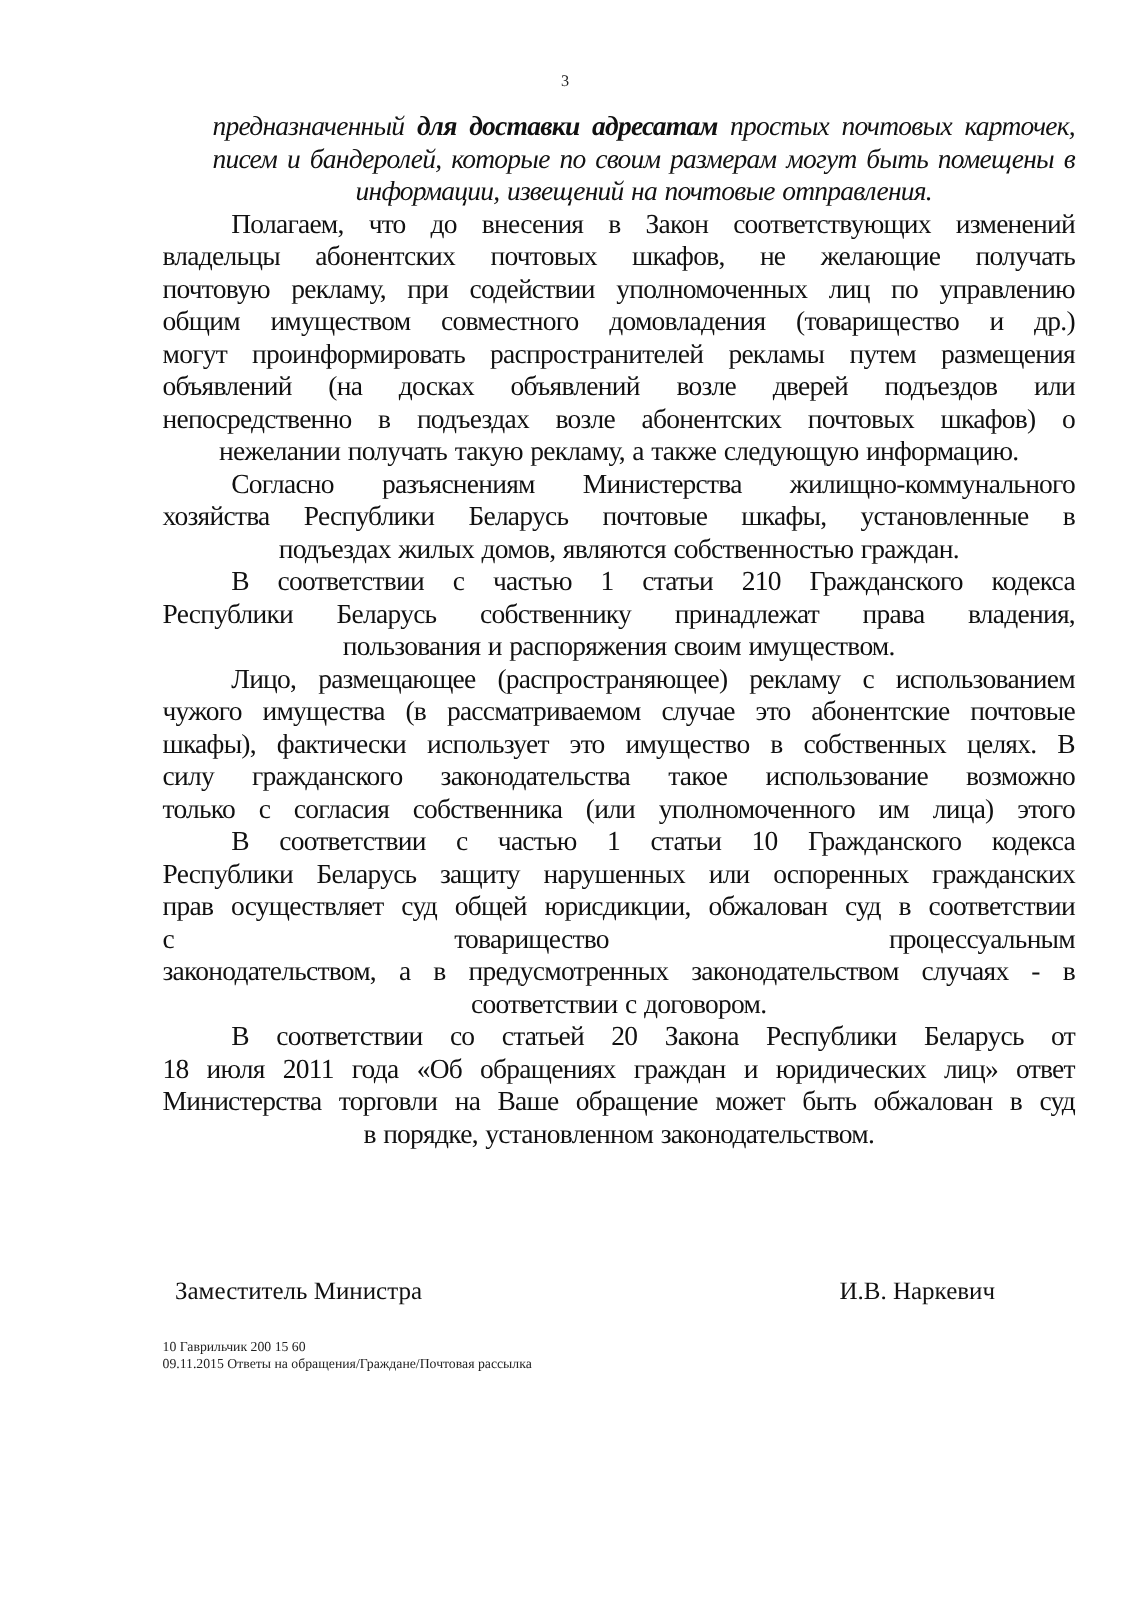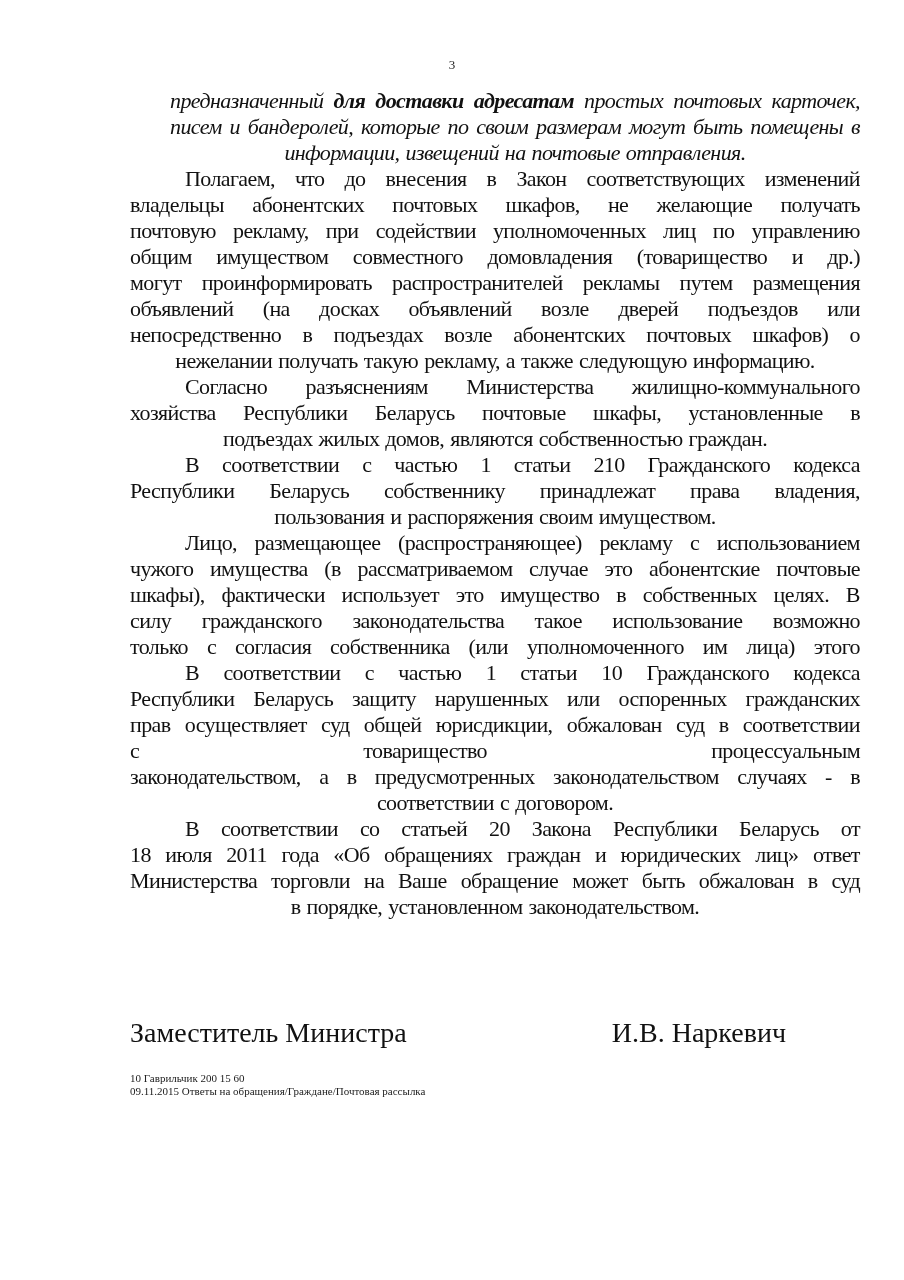--- a/index.html
+++ b/index.html
@@ -20,23 +20,23 @@
   }
   .italic { font-style: italic; margin-left: 40px; }
   .bold { font-weight: bold; }
   .jl {
     display: flex; justify-content: space-between; white-space: nowrap;
     height: 26px; line-height: 26px;
   }
   .jl.indent { padding-left: 55px; }
   .jl.left { justify-content: center; gap: 6px; }
   .signature {
-    position: absolute; top: 1020px; left: 130px; width: 656px;
+    position: absolute; top: 1020px; left: 140px; width: 656px;
     display: flex; justify-content: space-between;
-    font-size: 28px; line-height: 26px;
+    font-size: 20px; line-height: 26px;
   }
   .footer {
     position: absolute; top: 1072px; left: 130px;
     font-size: 11px; line-height: 13px; color: #222;
   }
   .sq { letter-spacing: -0.6px; }
 </style>
 </head>
 <body>
 

